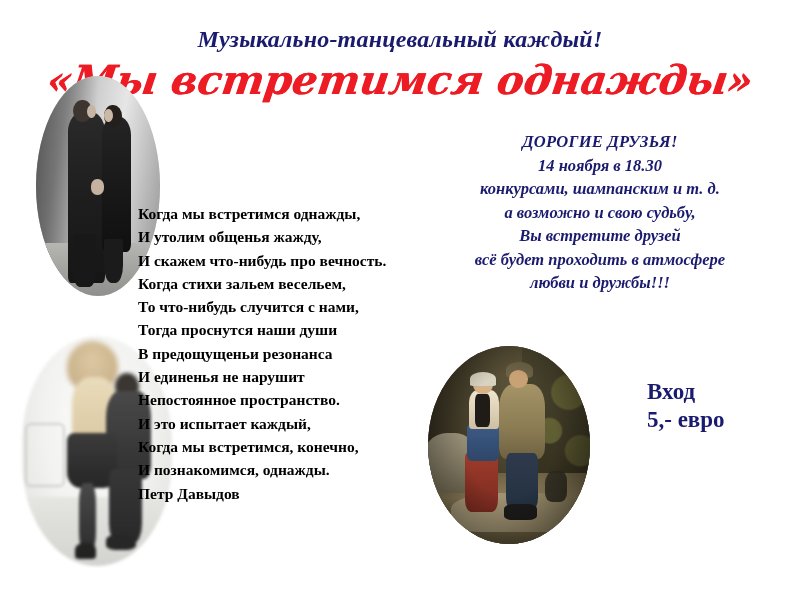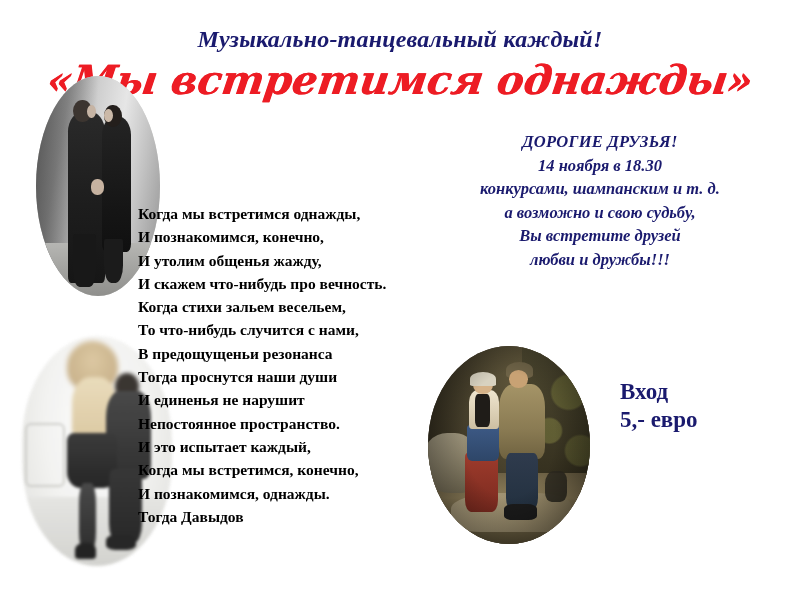--- a/index.html
+++ b/index.html
@@ -85,21 +85,21 @@
     color: #1a1a6e;
     white-space: nowrap;
   }
   #invitation .line.shout {
     letter-spacing: 0.3px;
   }
 
   
   #entry {
     position: absolute;
-    left: 620px;
+    left: 647px;
     top: 378px;
     z-index: 5;
   }
   #entry .line {
     font-family: "Liberation Serif", "DejaVu Serif", serif;
     font-weight: bold;
     font-size: 23px;
     line-height: 28px;
     color: #1a1a6e;
     white-space: nowrap;
@@ -470,41 +470,41 @@
     <div class="man-shoe"></div>
     <div class="shoe-w"></div>
   </div>
 
   <div class="headline">Музыкально-танцевальный каждый!</div>
 
   <div class="headline-script">«Мы встретимся однажды»</div>
 
   <div id="poem">
     <div class="line">Когда мы встретимся однажды,</div>
-    <div class="line">И познакомимся, конечно,</div>
     <div class="line">И утолим общенья жажду,</div>
     <div class="line">И скажем что-нибудь про вечность.</div>
     <div class="line">Когда стихи зальем весельем,</div>
     <div class="line">То что-нибудь случится с нами,</div>
+    <div class="line">Тогда проснутся наши души</div>
     <div class="line">В предощущеньи резонанса</div>
-    <div class="line">Тогда проснутся наши души</div>
     <div class="line">И единенья не нарушит</div>
     <div class="line">Непостоянное пространство.</div>
     <div class="line">И это испытает каждый,</div>
     <div class="line">Когда мы встретимся, конечно,</div>
     <div class="line">И познакомимся, однажды.</div>
-    <div class="line">Тогда Давыдов</div>
+    <div class="line">Петр Давыдов</div>
   </div>
 
   <div id="invitation">
     <div class="line shout">ДОРОГИЕ ДРУЗЬЯ!</div>
     <div class="line">14 ноября в 18.30</div>
     <div class="line">конкурсами, шампанским и т. д.</div>
     <div class="line">а возможно и свою судьбу,</div>
     <div class="line">Вы встретите друзей</div>
+    <div class="line">всё будет проходить в атмосфере</div>
     <div class="line">любви и дружбы!!!</div>
   </div>
 
   <div id="painting">
     <div class="sky"></div>
     <div class="foliage-r"></div>
     <div class="ground"></div>
     <div class="rock"></div>
     <div class="path"></div>
     <div class="man-coat"></div>

